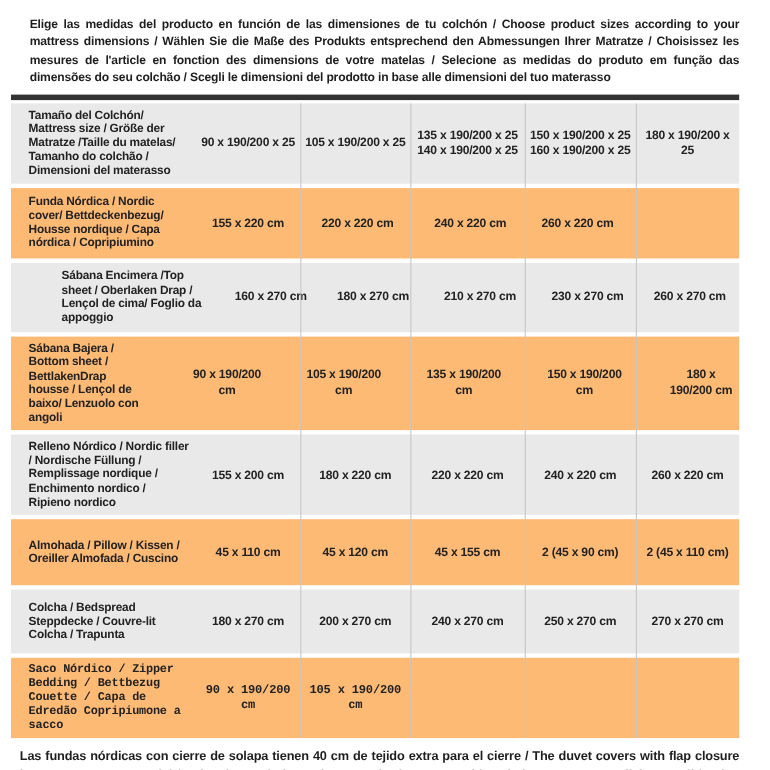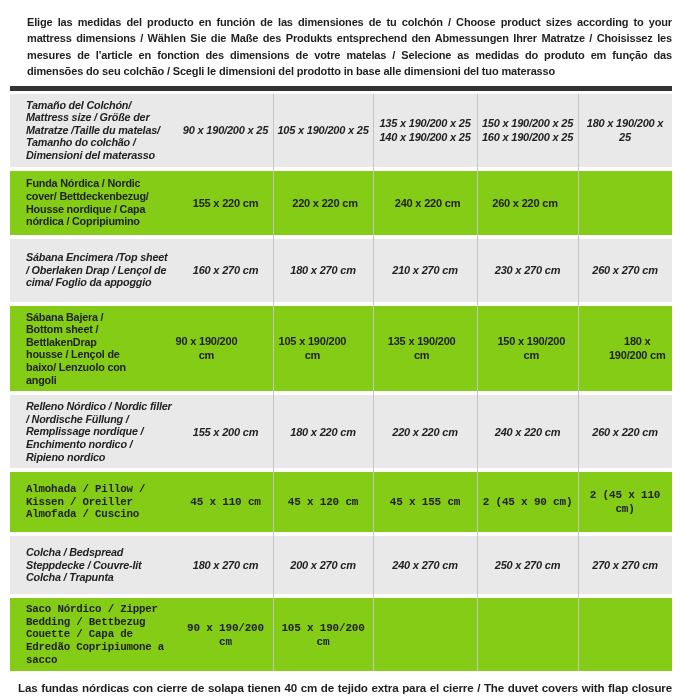--- a/index.html
+++ b/index.html
@@ -33,22 +33,22 @@
     height: 5px;
     background: #333333;
     margin-bottom: 3px;
   }
   .trow {
     display: flex;
     margin-bottom: 4px;
     align-items: stretch;
   }
   .trow:last-child { margin-bottom: 0; }
-  .trow.shade { background: #e9e9e9; font-style: italic; }
-  .trow.plain { background: #84cc16; }
+  .trow.shade { background: #e9e9e9; }
+  .trow.plain { background: #fdba74; }
   .label-cell {
     width: 168px;
     box-sizing: border-box;
     padding: 5px 6px 5px 16px;
     font-size: 10.8px;
     line-height: 12.6px;
     letter-spacing: -0.2px;
     display: flex;
     flex-direction: column;
     justify-content: center;
@@ -66,24 +66,24 @@
     white-space: pre-line;
     padding: 2px 3px;
   }
   .c1 { width: 95px; }
   .c2 { width: 100px; }
   .c3 { width: 104px; }
   .c4 { width: 101px; }
   .c5 { width: 94px; }
   .r1 { min-height: 69px; }
   .r2 { min-height: 64px; }
-  .r3 { min-height: 63px; }
+  .r3 { min-height: 63px; padding-left: 30px; }
   .r4 { min-height: 63px; gap: 34px; }
   .r5 { min-height: 70px; }
-  .r6 { min-height: 60px; font-family: Liberation Mono, monospace; }
+  .r6 { min-height: 60px; }
   .r7 { min-height: 58px; }
   .r8 { min-height: 59px; font-family: Liberation Mono, monospace; }
   .vline {
     position: absolute;
     top: 8px;
     bottom: 0;
     width: 1px;
     background: #c6c6c6;
   }
   .vl1 { left: 263px; }

